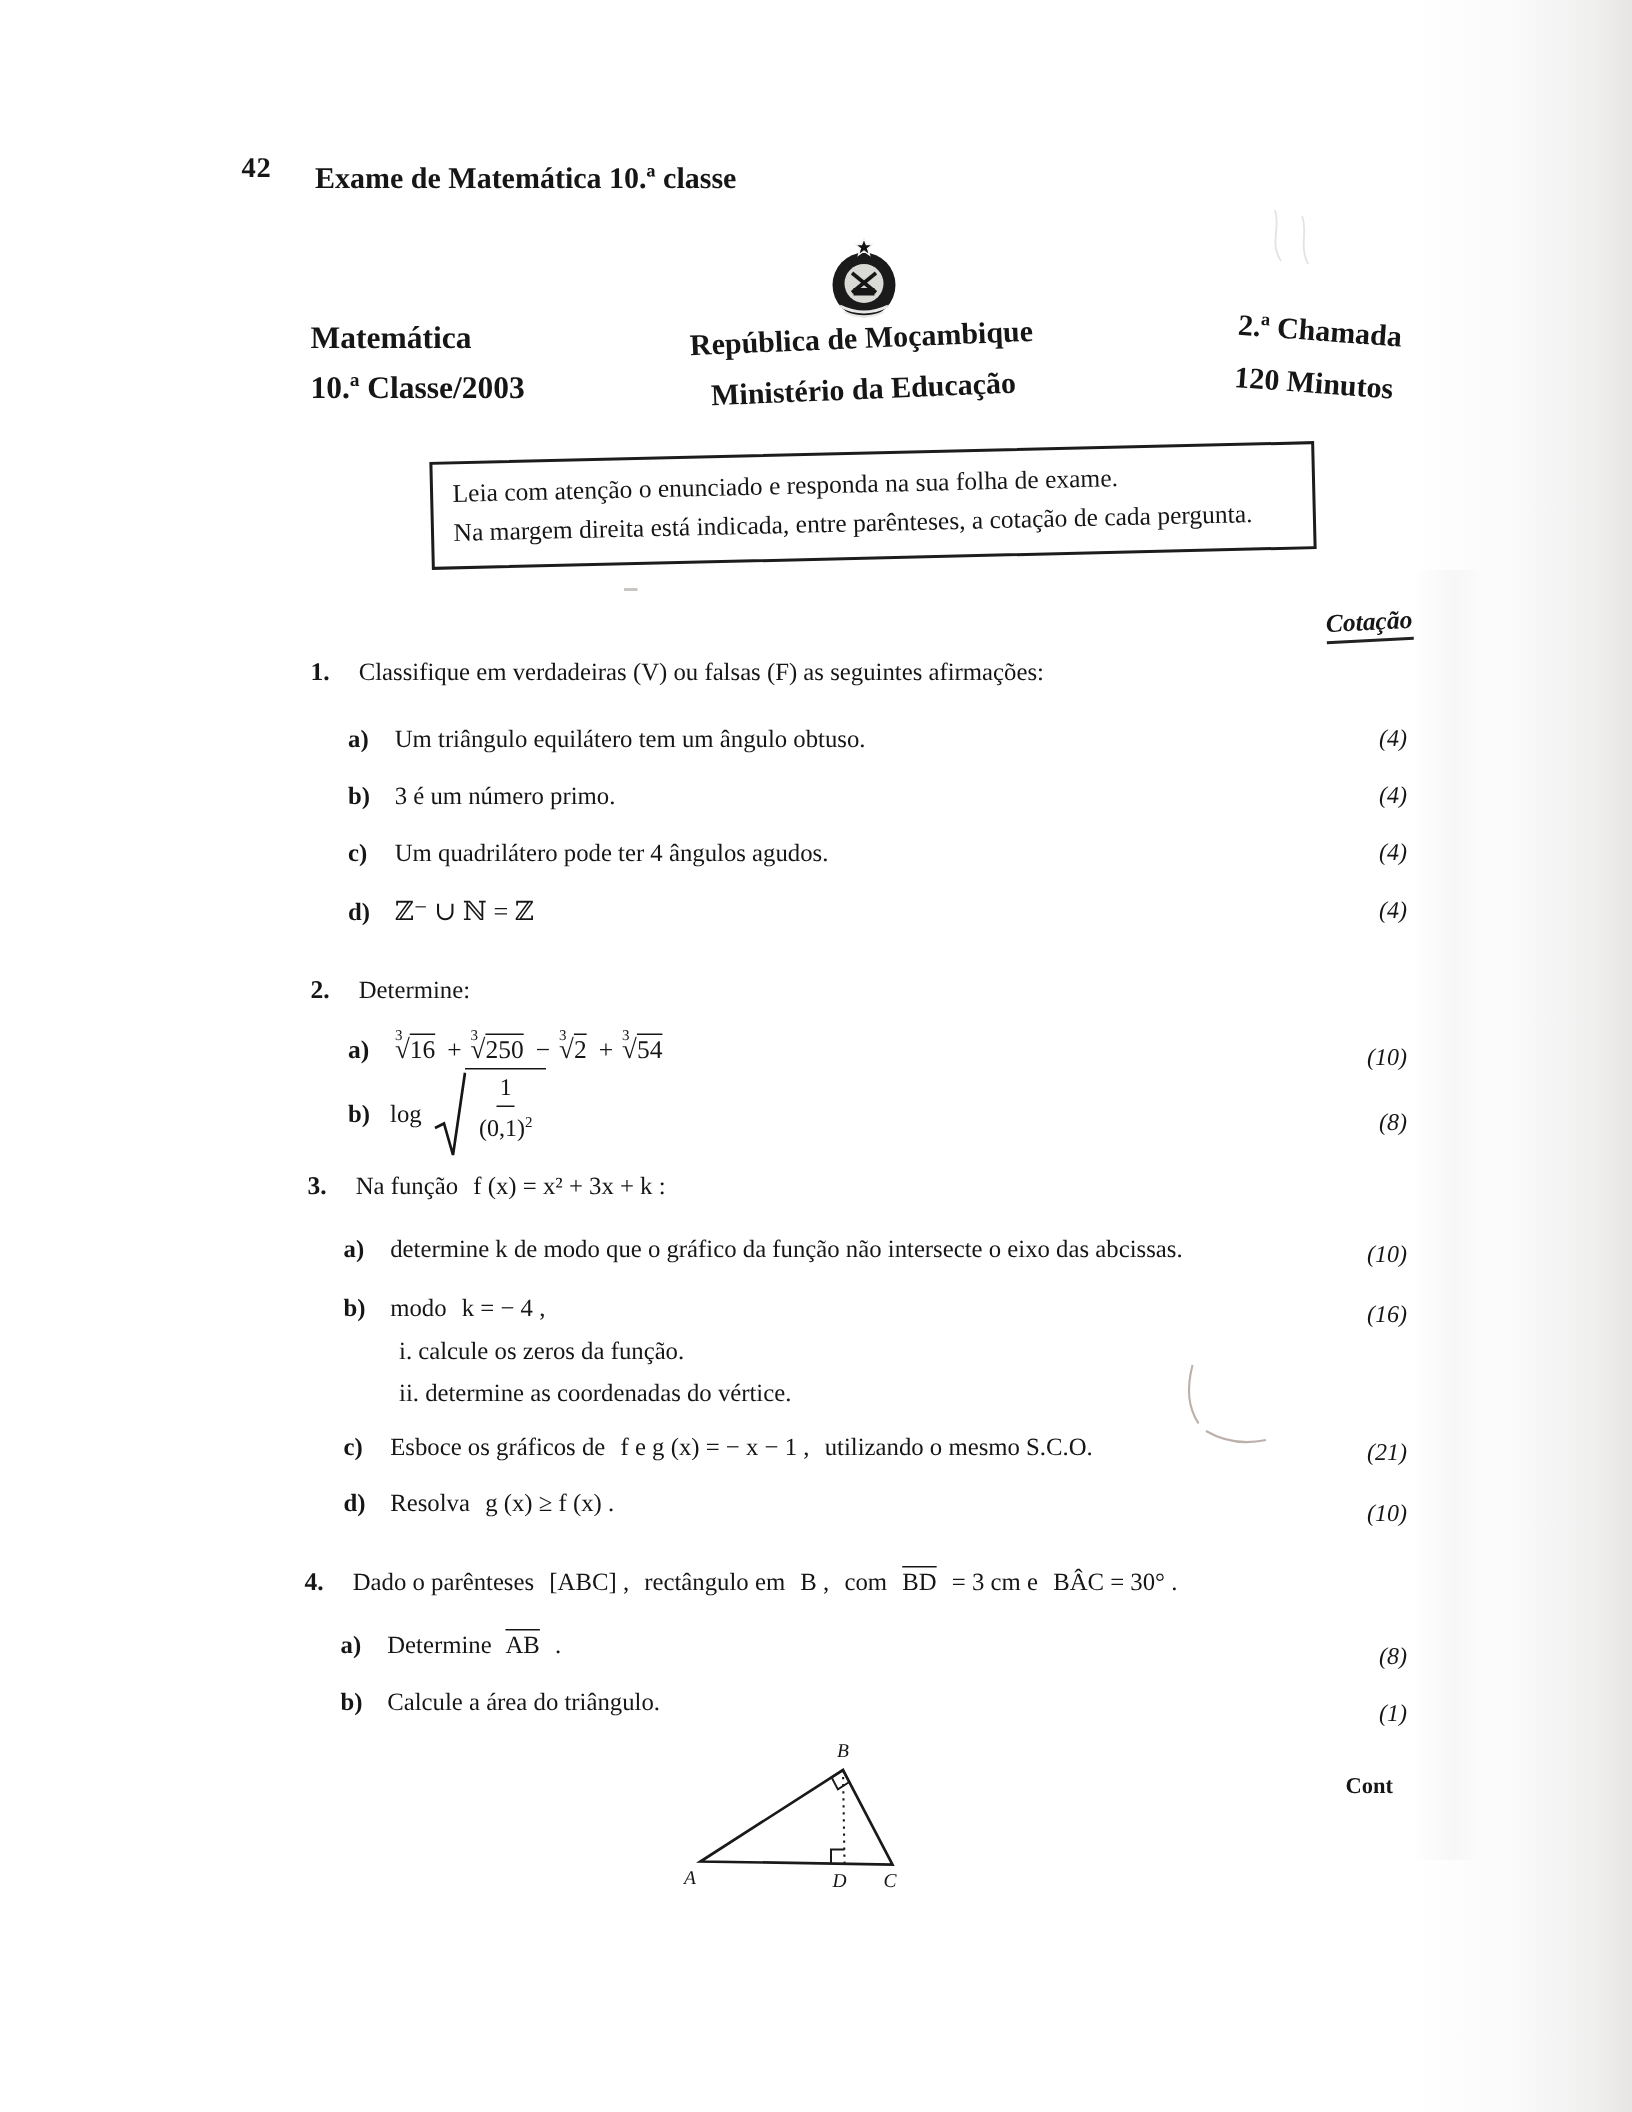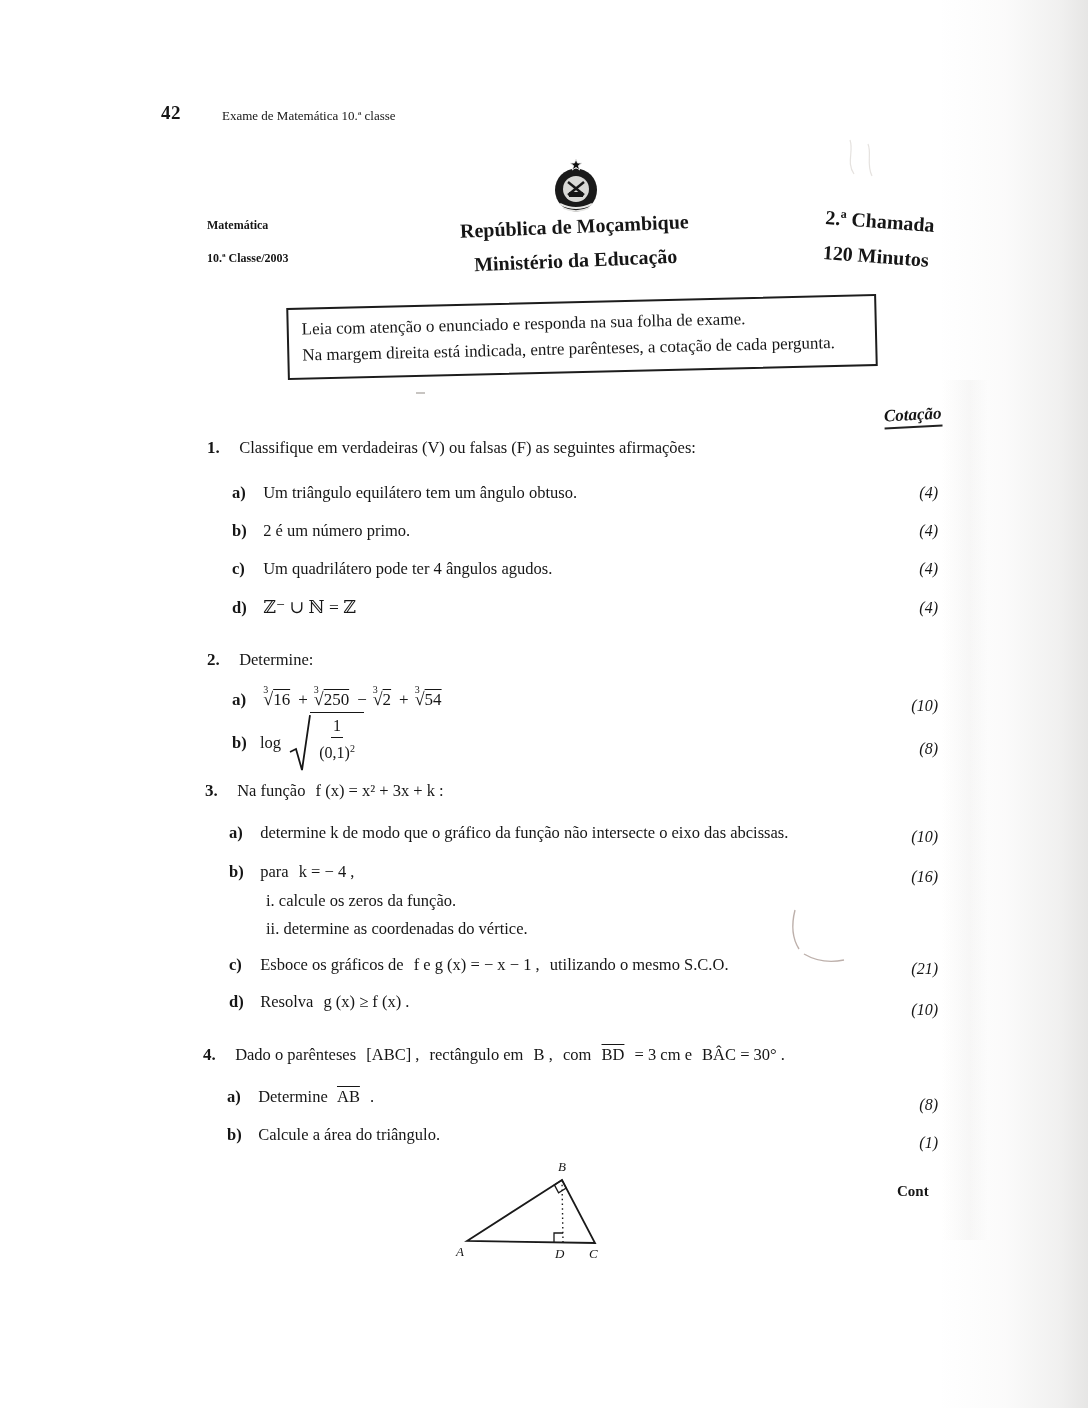--- a/index.html
+++ b/index.html
@@ -16,22 +16,22 @@
     background:linear-gradient(90deg, rgba(120,116,110,0) 0%, rgba(120,116,110,0.03) 45%, rgba(110,106,100,0.10) 82%, rgba(100,96,90,0.16) 100%);
     pointer-events:none;
   }
   .streak {
     position:absolute; top:380px; right:100px; width:46px; height:860px;
     background:linear-gradient(90deg, rgba(130,126,120,0) 0%, rgba(130,126,120,0.05) 60%, rgba(130,126,120,0) 100%);
     pointer-events:none;
   }
   
   .pageno { left:161px; top:102px; font-size:19px; font-weight:bold; letter-spacing:0.5px; }
-  .running { left:222px; top:108px; font-size:13px; font-weight:normal; }
-  .hdr-left { left:207px; top:209px; font-size:12px; font-weight:bold; line-height:33px; }
+  .running { left:210px; top:108px; font-size:20px; font-weight:bold; }
+  .hdr-left { left:207px; top:209px; font-size:21px; font-weight:bold; line-height:33px; }
   .hdr-center { left:430px; top:209px; width:290px; text-align:center; font-size:20px; font-weight:bold; line-height:34px; transform:rotate(-2.4deg); }
   .hdr-right { left:824px; top:205px; width:135px; font-size:20px; font-weight:bold; line-height:35px; transform:rotate(4.2deg); }
   .emblem { left:551px; top:158px; }
   
   .notice {
     left:287px; top:301px; width:560px;
     border:2px solid #1c1c1c; padding:7px 13px 9px 13px;
     font-size:17px; line-height:26px;
     transform:rotate(-1.35deg);
     background:rgba(255,255,255,0.6);
@@ -116,21 +116,21 @@
   <span class="qnum">1.</span>
   <span>Classifique em verdadeiras (V) ou falsas (F) as seguintes afirmações:</span>
 </div>
 <div class="line" style="left:232px; top:483px">
   <span class="lbl">a)</span>
   <span>Um triângulo equilátero tem um ângulo obtuso.</span>
 </div>
 <div class="score" style="top:484px">(4)</div>
 <div class="line" style="left:232px; top:521px">
   <span class="lbl">b)</span>
-  <span>2  é um número primo.</span>
+  <span>3  é um número primo.</span>
 </div>
 <div class="score" style="top:522px">(4)</div>
 <div class="line" style="left:232px; top:559px">
   <span class="lbl">c)</span>
   <span>Um quadrilátero pode ter  4  ângulos agudos.</span>
 </div>
 <div class="score" style="top:560px">(4)</div>
 <div class="line" style="left:232px; top:597px">
   <span class="lbl">d)</span>
   <span style="font-size:17.5px">ℤ⁻ ∪ ℕ = ℤ</span>
@@ -167,21 +167,21 @@
   <span>Na função</span>
   <span class="mi">f (x) = x² + 3x + k :</span>
 </div>
 <div class="line" style="left:229px; top:823px">
   <span class="lbl">a)</span>
   <span>determine  k  de modo que o gráfico da função não intersecte o eixo das abcissas.</span>
 </div>
 <div class="score" style="top:828px">(10)</div>
 <div class="line" style="left:229px; top:862px">
   <span class="lbl">b)</span>
-  <span>para</span>
+  <span>modo</span>
   <span class="mi">k = − 4 ,</span>
 </div>
 <div class="score" style="top:868px">(16)</div>
 <div class="line" style="left:266px; top:891px">
   <span>i. calcule os zeros da função.</span>
 </div>
 <div class="line" style="left:266px; top:919px">
   <span>ii. determine as coordenadas do vértice.</span>
 </div>
 <div class="line" style="left:229px; top:955px">

